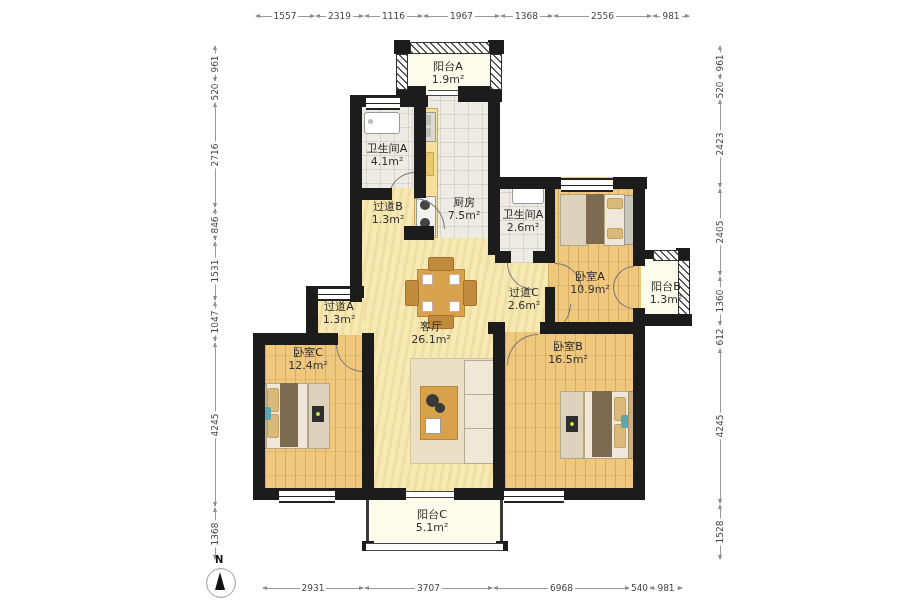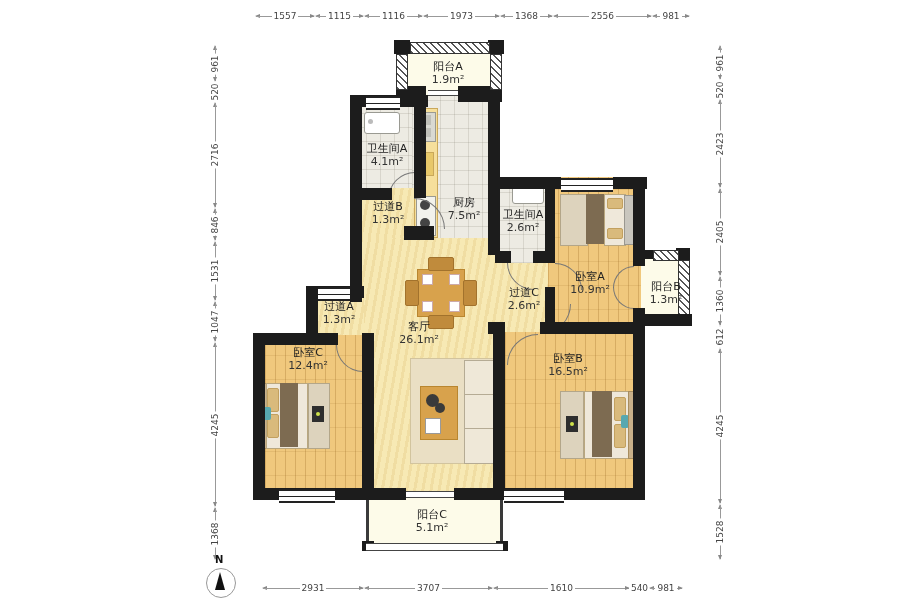--- a/index.html
+++ b/index.html
@@ -255,52 +255,52 @@
     <div class="area">1.3m²</div>
   </div>
   <div class="rlabel" style="left:496px;top:286px;width:56px">
     <div>过道C</div>
     <div class="area">2.6m²</div>
   </div>
   <div class="rlabel" style="left:311px;top:300px;width:56px">
     <div>过道A</div>
     <div class="area">1.3m²</div>
   </div>
-  <div class="rlabel" style="left:390px;top:320px;width:58px">
+  <div class="rlabel" style="left:402px;top:320px;width:58px">
     <div>客厅</div>
     <div class="area">26.1m²</div>
   </div>
   <div class="rlabel" style="left:280px;top:346px;width:56px">
     <div>卧室C</div>
     <div class="area">12.4m²</div>
   </div>
-  <div class="rlabel" style="left:538px;top:352px;width:60px">
+  <div class="rlabel" style="left:538px;top:340px;width:60px">
     <div>卧室B</div>
     <div class="area">16.5m²</div>
   </div>
   <div class="rlabel" style="left:404px;top:508px;width:56px">
     <div>阳台C</div>
     <div class="area">5.1m²</div>
   </div>
 
   <div class="dim dim-h" style="left:255px;top:10px;width:60px">
       <span class="dline"></span>
       <span class="dlbl">1557</span>
     </div>
   <div class="dim dim-h" style="left:315px;top:10px;width:49px">
       <span class="dline"></span>
-      <span class="dlbl">1115</span>
+      <span class="dlbl">2319</span>
     </div>
   <div class="dim dim-h" style="left:364px;top:10px;width:59px">
       <span class="dline"></span>
       <span class="dlbl">1116</span>
     </div>
   <div class="dim dim-h" style="left:423px;top:10px;width:77px">
       <span class="dline"></span>
-      <span class="dlbl">1973</span>
+      <span class="dlbl">1967</span>
     </div>
   <div class="dim dim-h" style="left:500px;top:10px;width:53px">
       <span class="dline"></span>
       <span class="dlbl">1368</span>
     </div>
   <div class="dim dim-h" style="left:553px;top:10px;width:99px">
       <span class="dline"></span>
       <span class="dlbl">2556</span>
     </div>
   <div class="dim dim-h" style="left:652px;top:10px;width:38px">
@@ -311,21 +311,21 @@
   <div class="dim dim-h" style="left:262px;top:582px;width:102px">
       <span class="dline"></span>
       <span class="dlbl">2931</span>
     </div>
   <div class="dim dim-h" style="left:364px;top:582px;width:129px">
       <span class="dline"></span>
       <span class="dlbl">3707</span>
     </div>
   <div class="dim dim-h" style="left:493px;top:582px;width:137px">
       <span class="dline"></span>
-      <span class="dlbl">1610</span>
+      <span class="dlbl">6968</span>
     </div>
   <div class="dim dim-h" style="left:630px;top:582px;width:19px">
       <span class="dline"></span>
       <span class="dlbl">540</span>
     </div>
   <div class="dim dim-h" style="left:649px;top:582px;width:34px">
       <span class="dline"></span>
       <span class="dlbl">981</span>
     </div>
 

